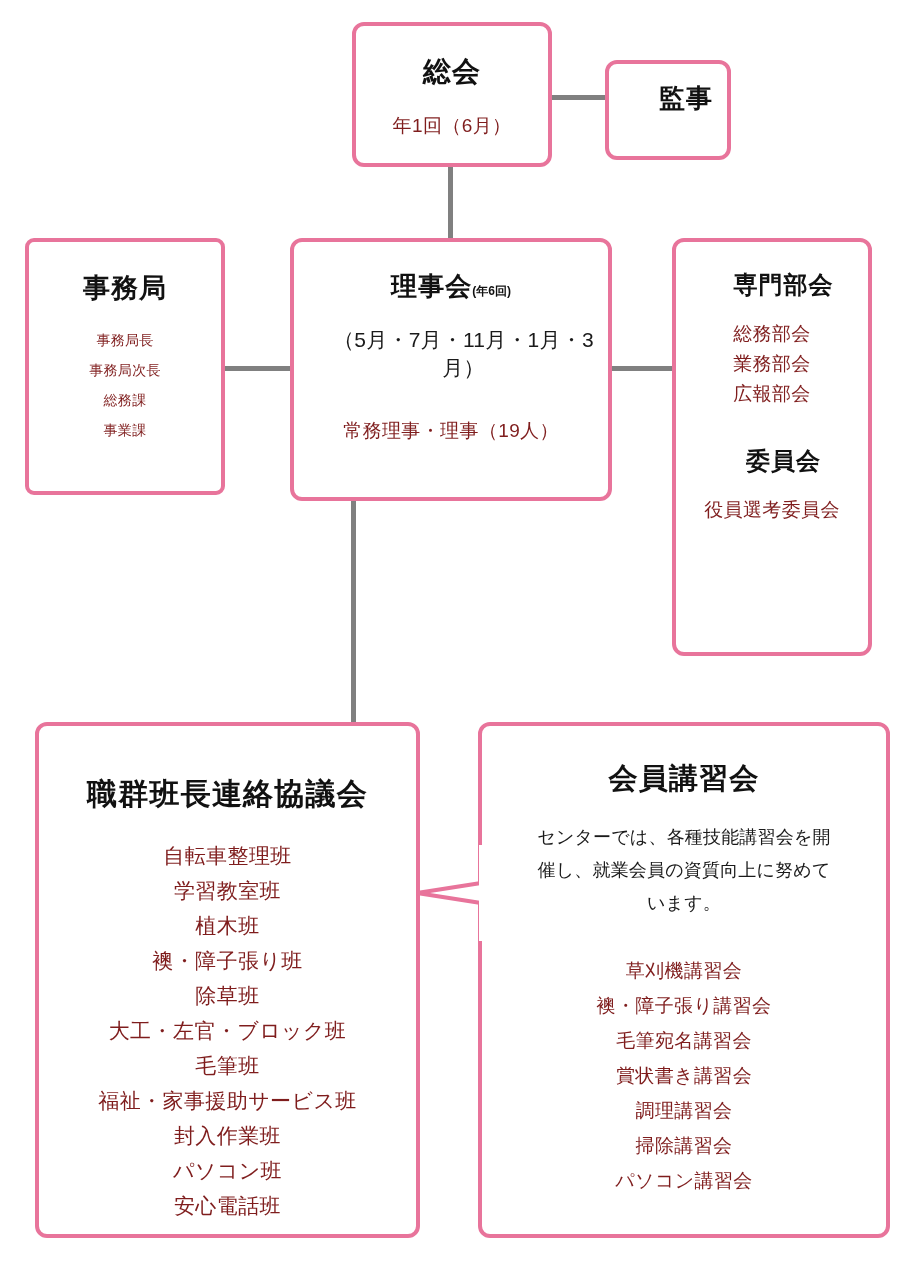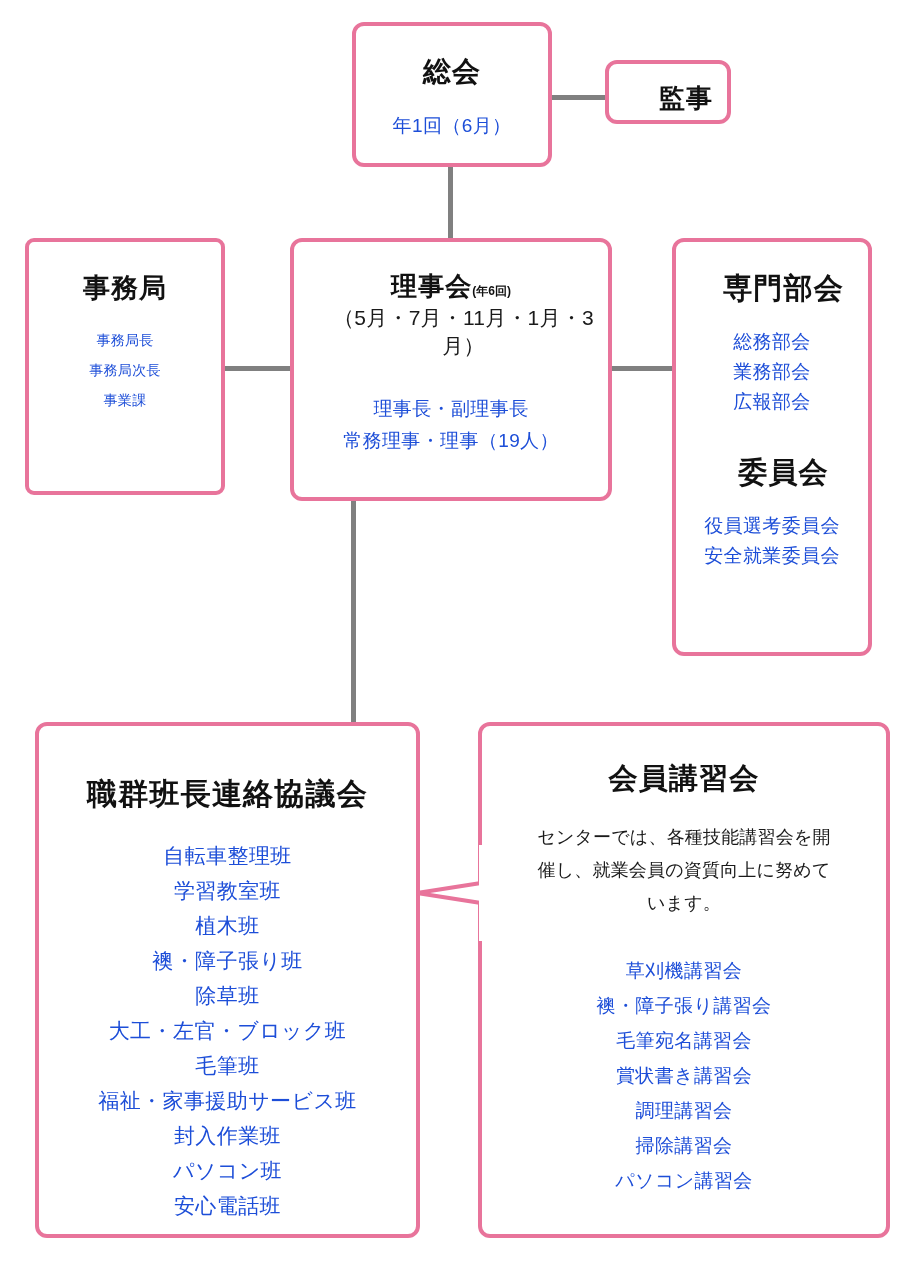--- a/index.html
+++ b/index.html
@@ -36,38 +36,38 @@
     font-weight: bold;
     letter-spacing: 0.04em;
     color: #111111;
   }
   .box-title .sub {
     font-size: 12px;
     font-weight: bold;
     letter-spacing: 0;
   }
   .line {
-    color: #1d4ed8;
+    color: #7f1d1d;
     letter-spacing: 0.02em;
   }
   
   #box-general-assembly {
     left: 352px; top: 22px; width: 200px; height: 145px;
   }
   #box-general-assembly .box-title {
     font-size: 28px;
     margin-top: 27px;
   }
   #box-general-assembly .line {
     font-size: 19px;
     margin-top: 22px;
   }
 
   #box-auditor {
-    left: 605px; top: 60px; width: 126px; height: 64px; padding-left: 36px;
+    left: 605px; top: 60px; width: 126px; height: 100px; padding-left: 36px;
   }
   #box-auditor .box-title {
     font-size: 26px;
     margin-top: 17px;
   }
 
   #box-secretariat {
     left: 25px; top: 238px; width: 200px; height: 257px; border-radius: 9px;
   }
   #box-secretariat .box-title {
@@ -85,36 +85,37 @@
 
   #box-board {
     left: 290px; top: 238px; width: 322px; height: 263px;
   }
   #box-board .box-title {
     font-size: 26px;
     margin-top: 27px;
   }
   #box-board .meetings {
     font-size: 21px;
+    margin-top: 22px;
     letter-spacing: 0.01em;
     padding-left: 25px;
   }
   #box-board .list {
     margin-top: 33px;
   }
   #box-board .line {
     font-size: 19px;
     line-height: 32px;
   }
 
   #box-divisions {
     left: 672px; top: 238px; width: 200px; height: 418px;
   }
   #box-divisions .box-title {
-    font-size: 29px;
+    font-size: 24px;
     margin-top: 27px;
     padding-left: 23px;
   }
   #box-divisions .list {
     margin-top: 18px;
   }
   #box-divisions .line {
     font-size: 19px;
     line-height: 30px;
   }
@@ -187,46 +188,45 @@
 
   <div class="box" id="box-auditor">
     <div class="box-title">監事</div>
   </div>
 
   <div class="box" id="box-secretariat">
     <div class="box-title">事務局</div>
     <div class="list">
       <div class="line">事務局長</div>
       <div class="line">事務局次長</div>
+      <div class="line">総務課</div>
       <div class="line">事業課</div>
     </div>
   </div>
 
   <div class="box" id="box-board">
     <div class="box-title">
       <span>理事会</span><span class="sub">(年6回)</span>
     </div>
     <div class="meetings">（5月・7月・11月・1月・3月）</div>
     <div class="list">
-      <div class="line">理事長・副理事長</div>
       <div class="line">常務理事・理事（19人）</div>
     </div>
   </div>
 
   <div class="box" id="box-divisions">
     <div class="box-title">専門部会</div>
     <div class="list">
       <div class="line">総務部会</div>
       <div class="line">業務部会</div>
       <div class="line">広報部会</div>
     </div>
     <div class="box-title second">委員会</div>
     <div class="list">
       <div class="line">役員選考委員会</div>
-      <div class="line">安全就業委員会</div>
     </div>
   </div>
 
   <div class="box" id="box-group-leaders">
     <div class="box-title">職群班長連絡協議会</div>
     <div class="list">
       <div class="line">自転車整理班</div>
       <div class="line">学習教室班</div>
       <div class="line">植木班</div>
       <div class="line">襖・障子張り班</div>

